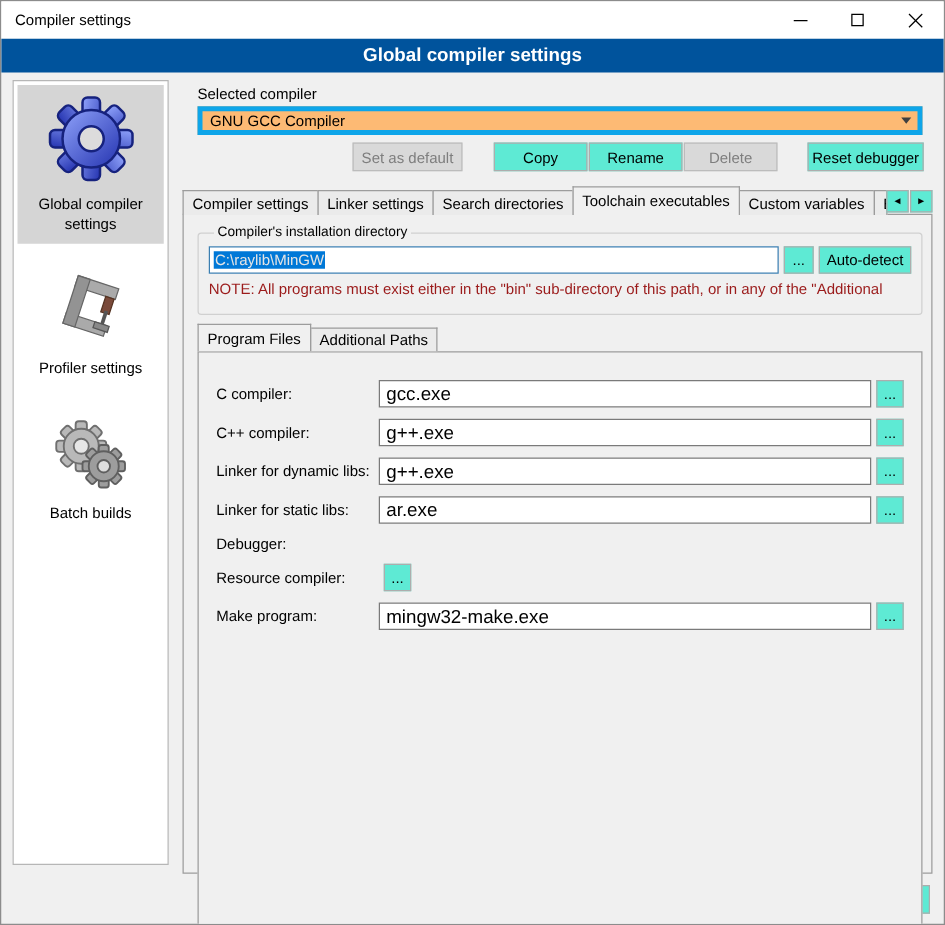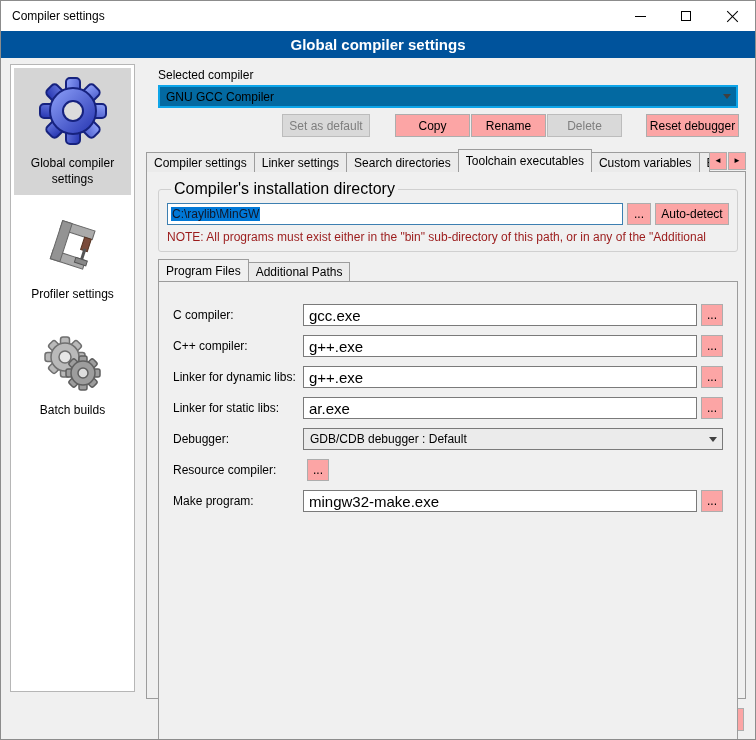--- a/index.html
+++ b/index.html
@@ -40,27 +40,27 @@
     position: absolute; left: 9px; top: 63px; width: 125px; height: 628px;
     background: #fff; border: 1px solid #b6b6b6; padding: 3px;
   }
   .side-item { display: flex; flex-direction: column; align-items: center; padding: 6px 2px 8px; }
   .side-item + .side-item { margin-top: 14px; }
   .side-item.selected { background: #d5d5d5; }
   .side-icon { margin-bottom: 8px; display: block; }
   .side-label { text-align: center; line-height: 1.3; }
 
   
-  .combo { background: #0369a1; border: 2px solid #0ea5e9; display: flex; align-items: center; }
+  .combo { background: #fdba74; border: 4px solid #0ea5e9; display: flex; align-items: center; }
   .combo .combo-text { flex: 1; padding-left: 6px; white-space: nowrap; overflow: hidden; }
   .combo .arrow-zone { width: 18px; align-self: stretch; display: flex; align-items: center; justify-content: center; }
   .arrow-down { width: 0; height: 0; border-left: 4px solid transparent; border-right: 4px solid transparent; border-top: 5px solid #404040; }
 
   .btn {
-    background: #fca5a5; border: 1px solid #adadad; font-family: inherit; font-size: 12px; color: #000;
+    background: #5eead4; border: 1px solid #adadad; font-family: inherit; font-size: 12px; color: #000;
     display: flex; align-items: center; justify-content: center; padding: 0; cursor: default;
   }
   .btn.disabled { color: #7e7e7e; background: #d9d9d9; border-color: #bcbcbc; }
 
   .lbl-selected-compiler { position: absolute; left: 157px; top: 67px; }
   #compiler-combo { position: absolute; left: 157px; top: 84px; width: 580px; height: 23px; }
 
   .btnrow { position: absolute; left: 145px; top: 113px; width: 600px; height: 23px; }
   .btnrow .btn { position: absolute; top: 0; height: 23px; }
   #btn-setdefault { left: 136px; width: 88px; }
@@ -84,27 +84,27 @@
   .tab-panel {
     position: absolute; left: 145px; top: 170px; width: 600px; height: 528px;
     border: 1px solid #9c9c9c; background: #f0f0f0; z-index: 1;
   }
 
   
   .groupbox {
     position: absolute; left: 157px; top: 179px; width: 580px; height: 72px;
     border: 1px solid #d0d0d0; border-radius: 3px; margin: 0; padding: 2px 8px 0; min-width: 0; z-index: 2;
   }
-  .groupbox legend { font-size: 16px; padding: 0 3px; margin-left: 4px; }
+  .groupbox legend { font-size: 11px; padding: 0 3px; margin-left: 4px; }
   .install-row { display: flex; gap: 4px; margin-top: 3px; }
   .install-input {
     flex: 1; height: 22px; background: #fff; border: 1px solid #3c7fb1;
     display: flex; align-items: center; padding-left: 3px; overflow: hidden;
   }
-  .selected-text { background: #0078d7; color: #0f172a; padding: 0 1px; white-space: nowrap; }
+  .selected-text { background: #0078d7; color: #e5e5e5; padding: 0 1px; white-space: nowrap; }
   .browse-btn { width: 24px; height: 22px; flex: 0 0 24px; }
   .autodetect-btn { width: 74px; height: 22px; flex: 0 0 74px; }
   .note { margin-top: 5px; color: #9b1b1b; white-space: nowrap; overflow: hidden; }
 
   
   .subtabstrip { position: absolute; left: 157px; top: 258px; height: 22px; display: flex; align-items: flex-end; z-index: 3; }
   .subtabstrip .tab { height: 19px; }
   .subtabstrip .tab.active { height: 22px; }
   .sub-panel {
     position: absolute; left: 157px; top: 280px; width: 580px; height: 479px;
@@ -279,26 +279,20 @@
     </div>
 
     <div class="frow">
       <span class="flabel">Linker for static libs:</span>
       <input class="fin" type="text" value="ar.exe" style="">
       <button class="btn browse-btn">...</button>
     </div>
 
     <div class="frow">
       <span class="flabel">Debugger:</span>
-      <div class="combo fcombo">
-        <span class="combo-text">GDB/CDB debugger : Default</span>
-        <span class="arrow-zone">
-            <span class="arrow-down"></span>
-          </span>
-      </div>
     </div>
 
     <div class="frow">
       <span class="flabel">Resource compiler:</span>
       <button class="btn browse-btn">...</button>
     </div>
 
     <div class="frow">
       <span class="flabel">Make program:</span>
       <input class="fin" type="text" value="mingw32-make.exe" style="">

